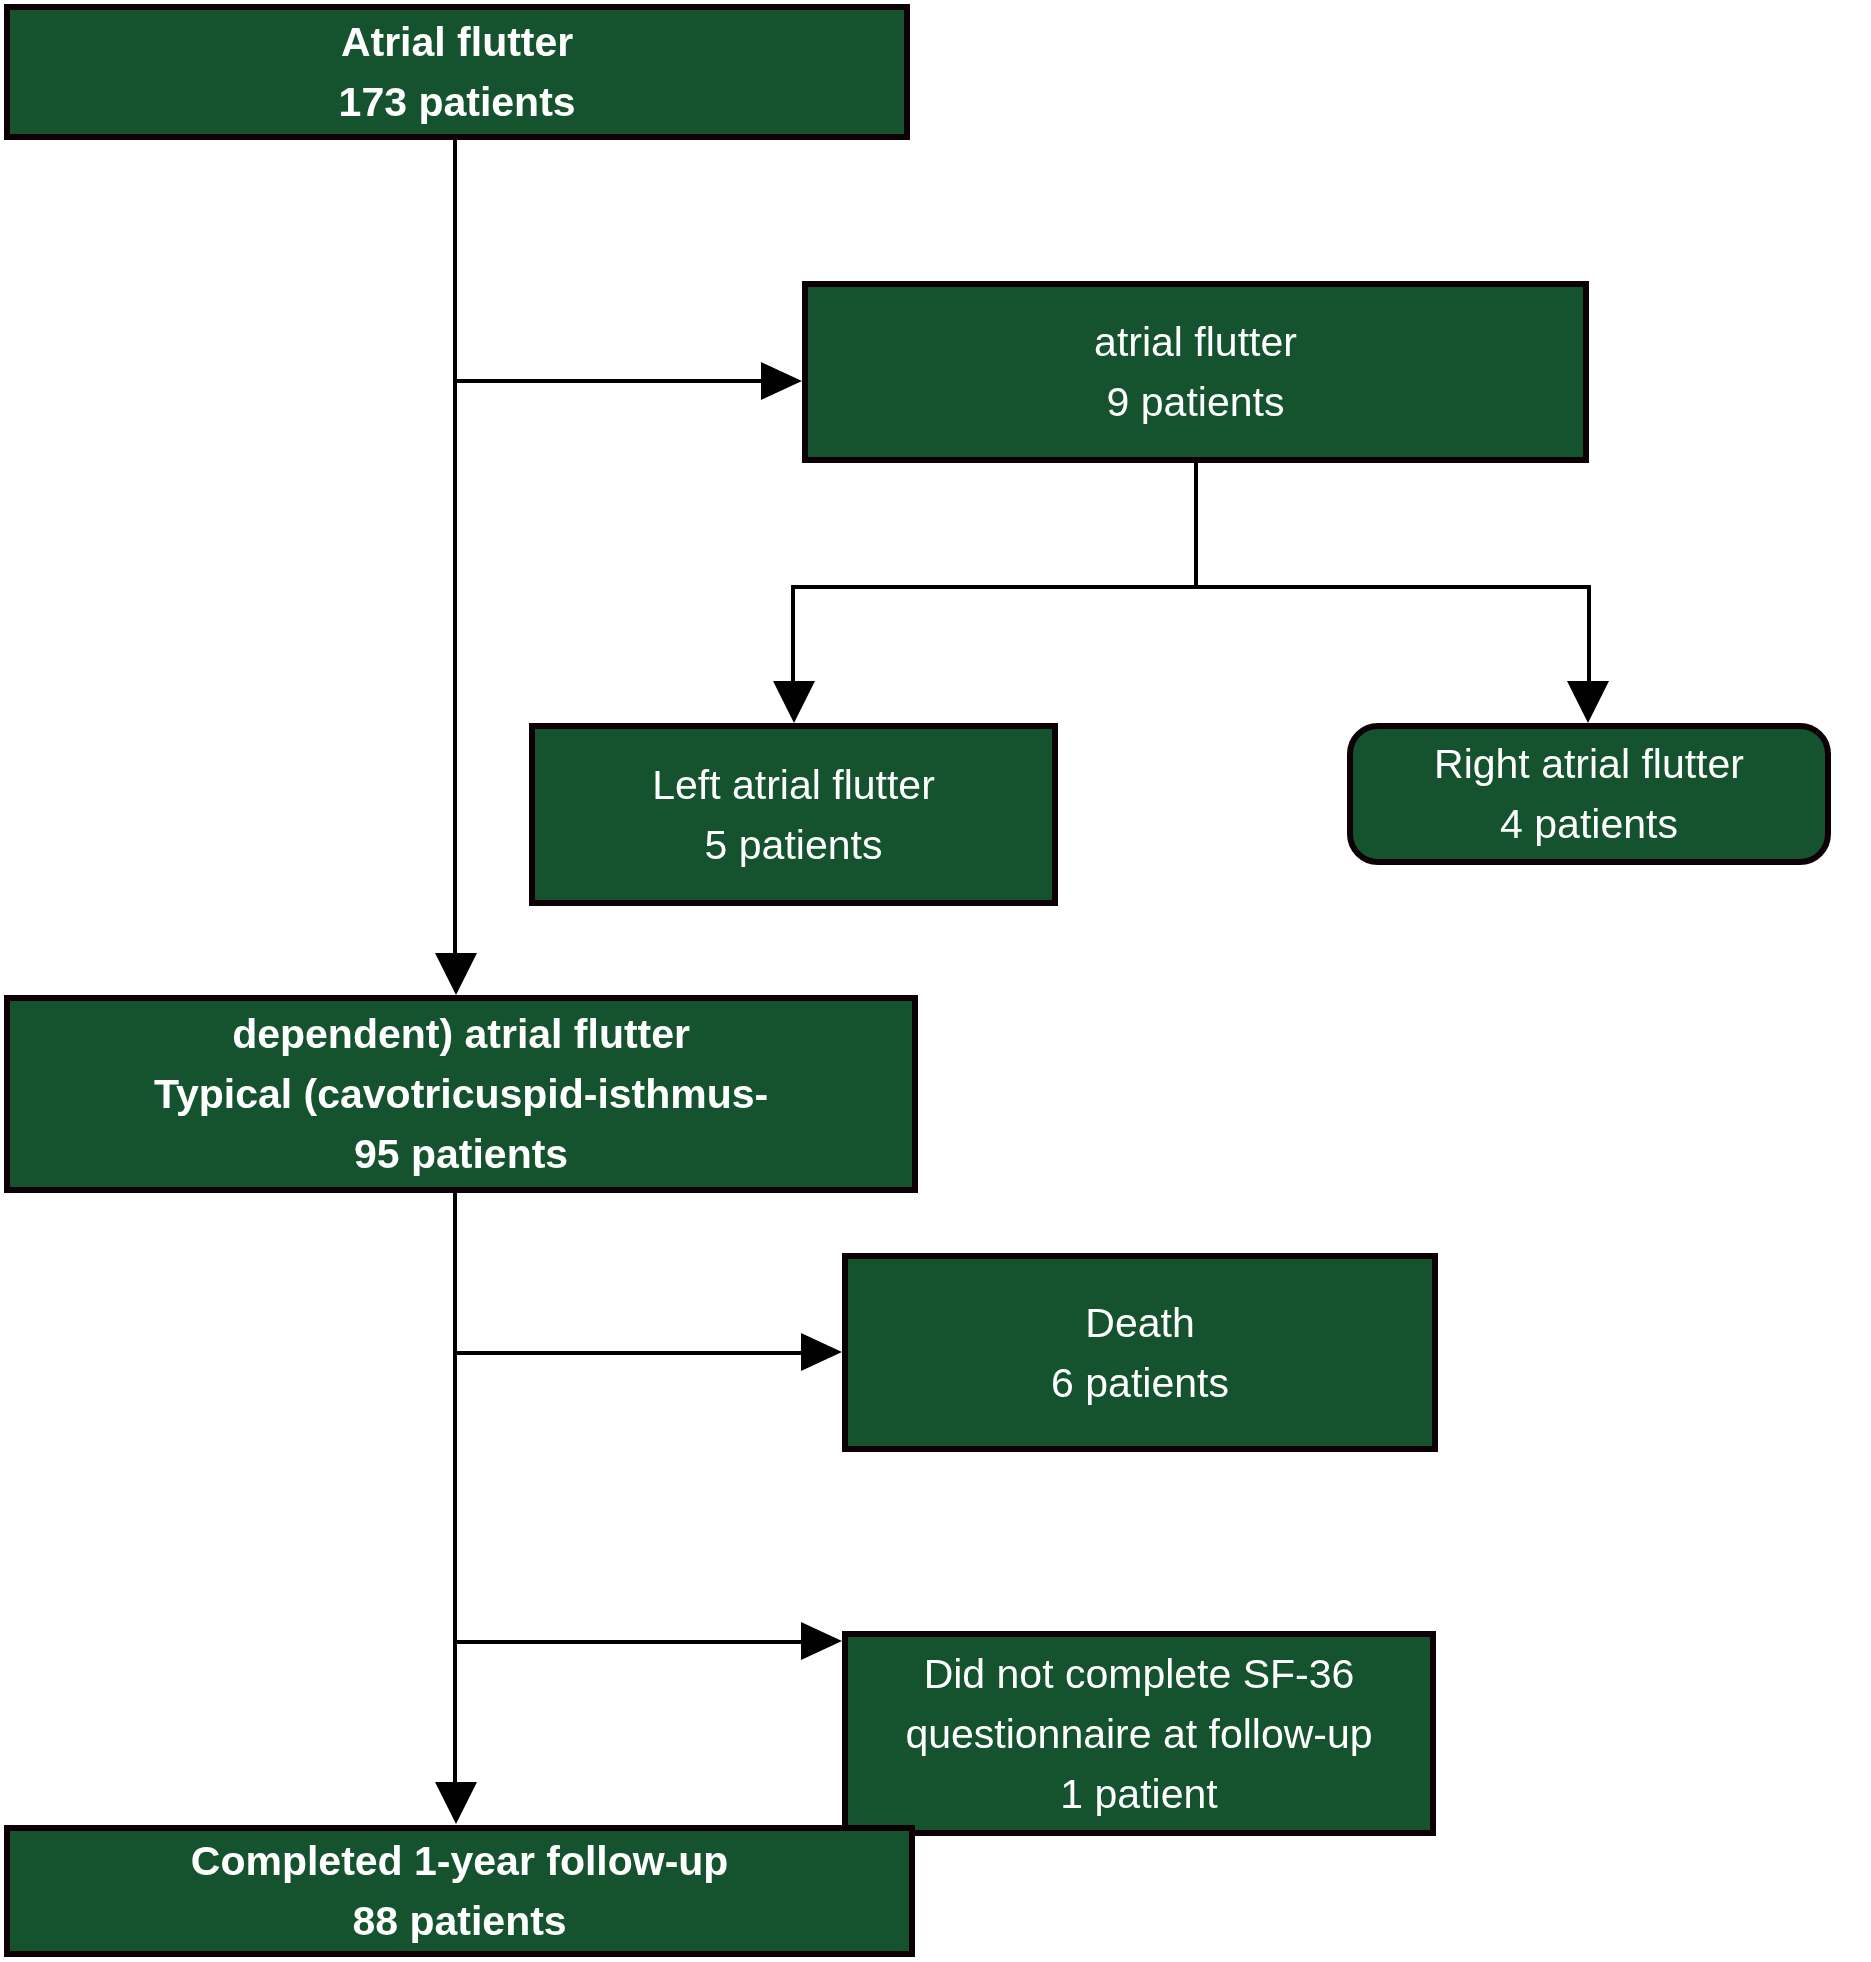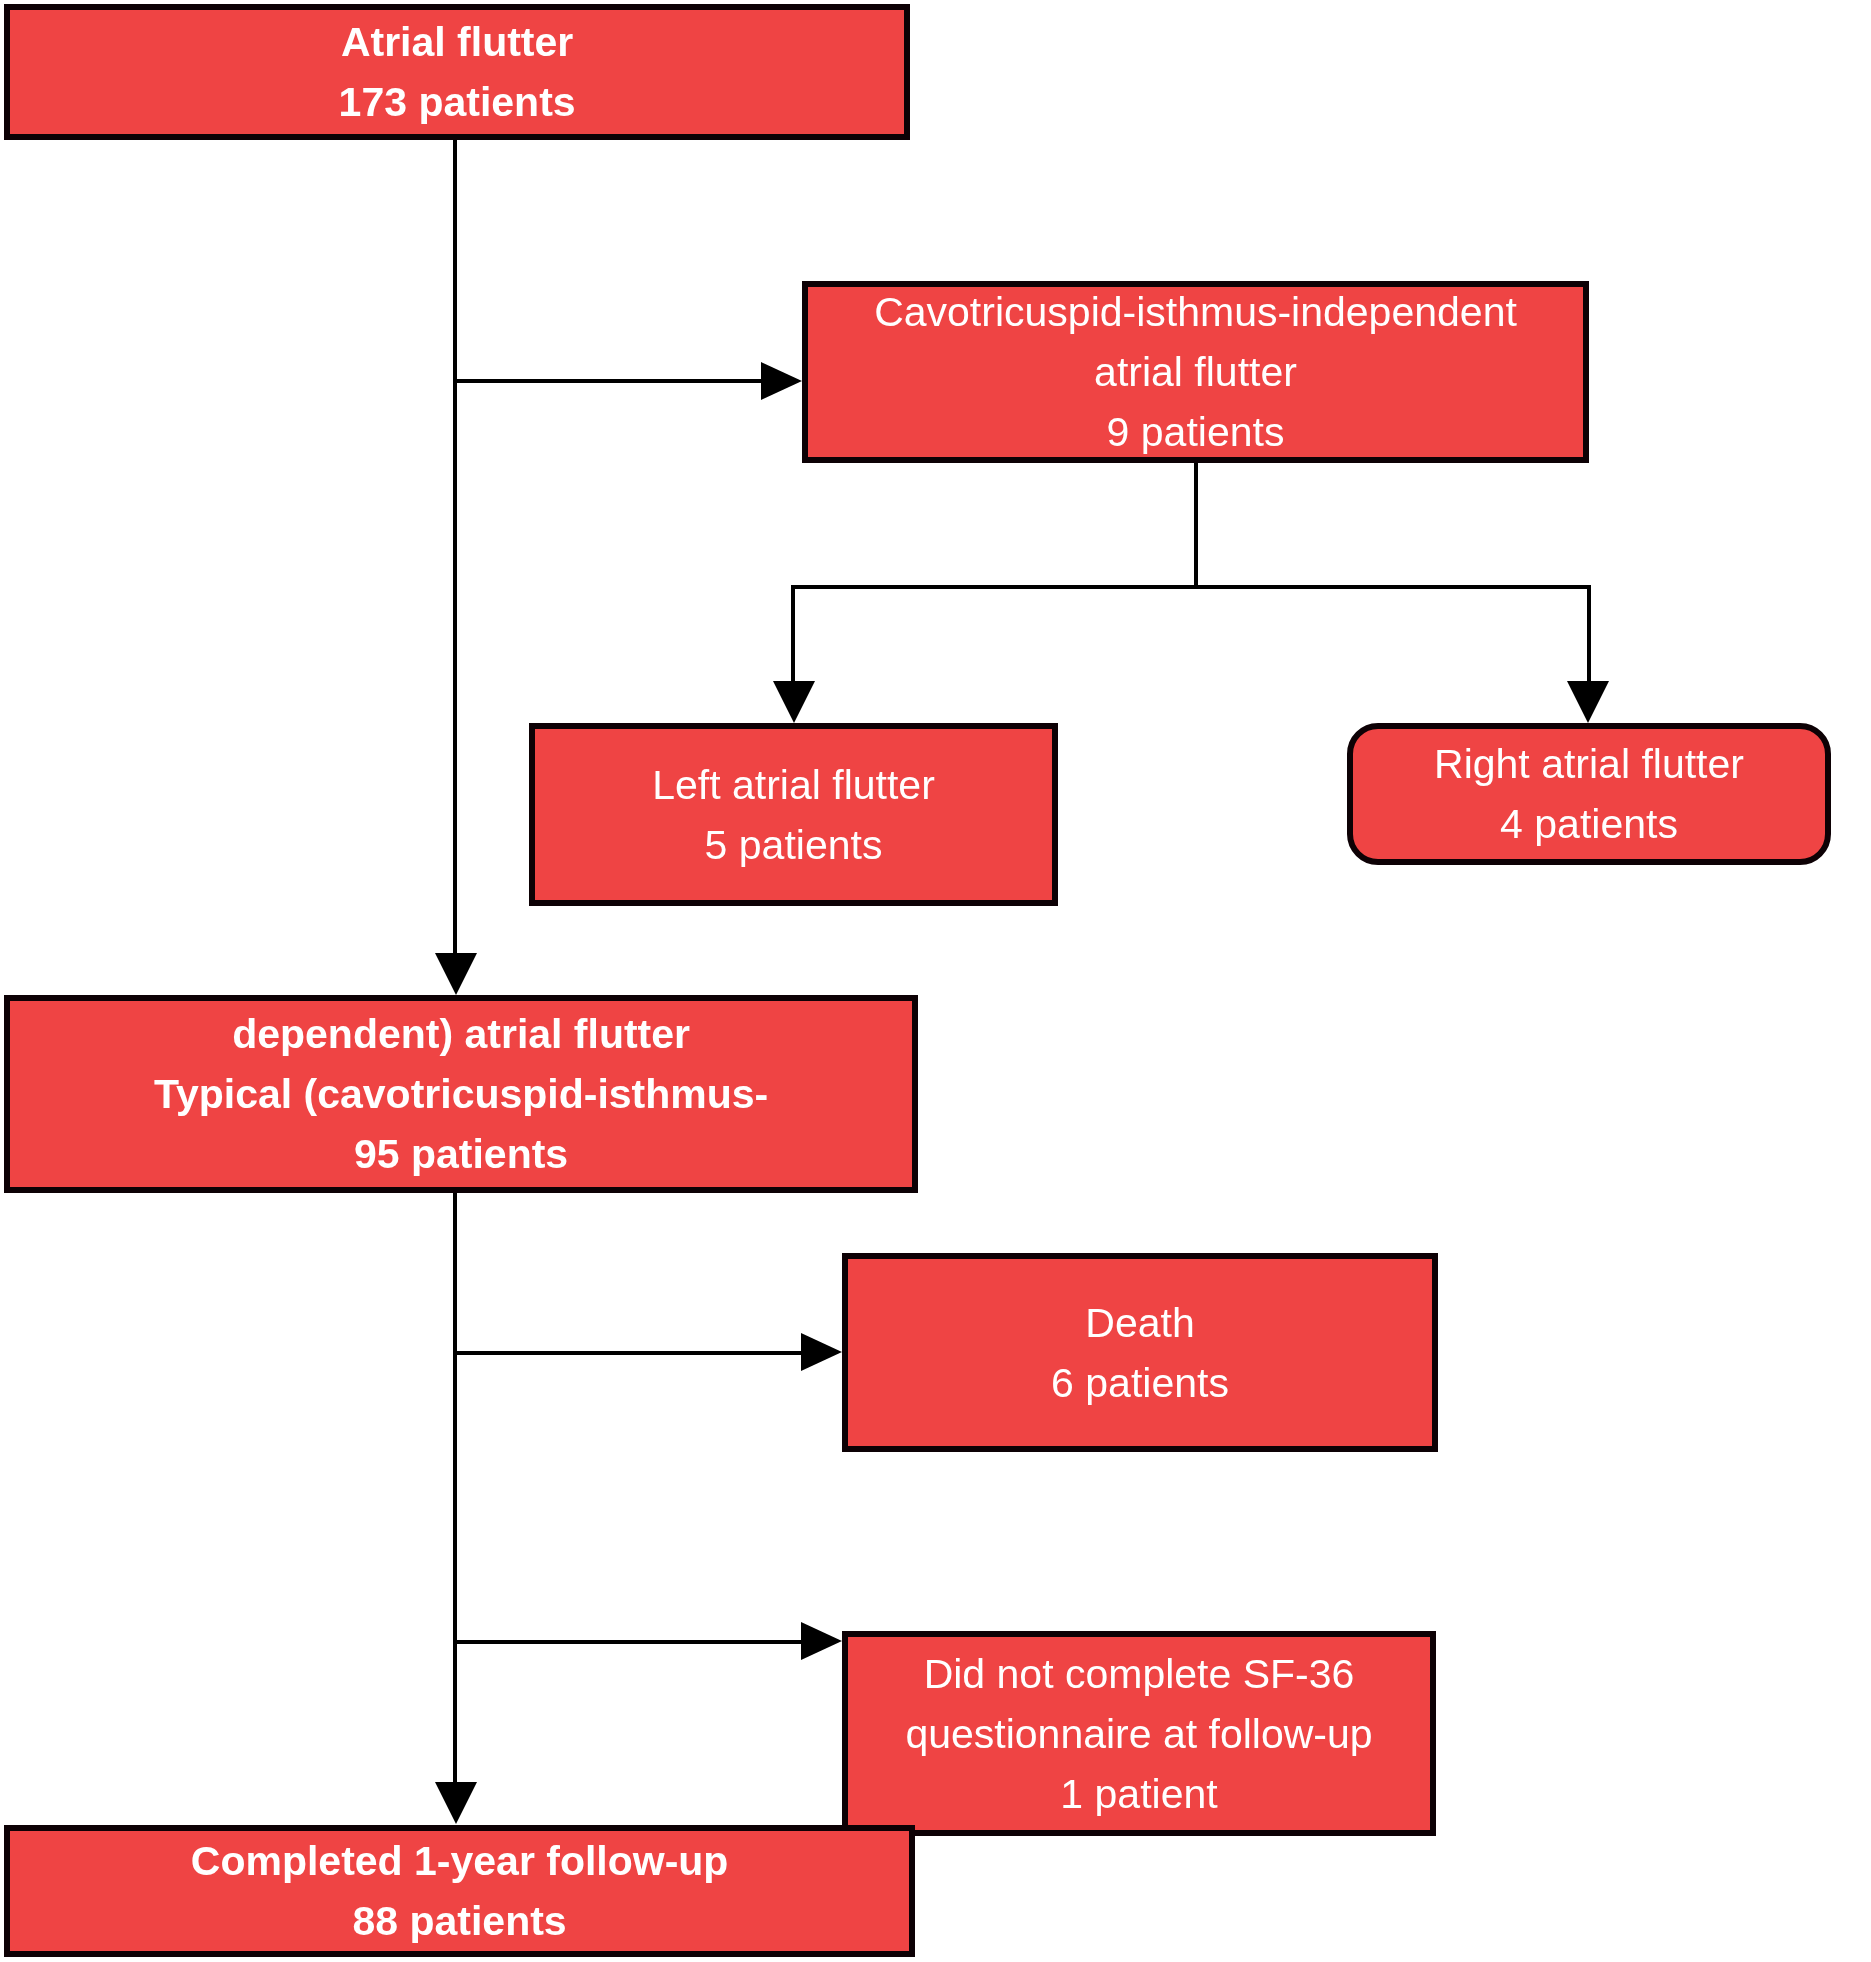--- a/index.html
+++ b/index.html
@@ -7,21 +7,21 @@
     position: relative;
     width: 1872px;
     height: 1962px;
     background: #ffffff;
     font-family: "Liberation Sans", sans-serif;
     overflow: hidden;
   }
   .node {
     position: absolute;
     box-sizing: border-box;
-    background: #ef4444;
+    background: #14532d;
     border: 6.5px solid #0d0105;
     color: #ffffff;
     display: flex;
     flex-direction: column;
     justify-content: center;
     align-items: center;
     text-align: center;
     font-size: 41px;
     line-height: 60px;
     font-weight: 400;
@@ -92,21 +92,20 @@
   <div class="arrow right" id="arrow-into-death"></div>
   <div class="arrow right" id="arrow-into-sf36"></div>
   <div class="arrow down" id="arrow-into-completed"></div>
 
   <div class="node bold" id="node-root">
     <div>Atrial flutter</div>
     <div>173 patients</div>
   </div>
 
   <div class="node" id="node-cti">
-    <div>Cavotricuspid-isthmus-independent</div>
     <div>atrial flutter</div>
     <div>9 patients</div>
   </div>
 
   <div class="node" id="node-left">
     <div>Left atrial flutter</div>
     <div>5 patients</div>
   </div>
 
   <div class="node" id="node-right">

